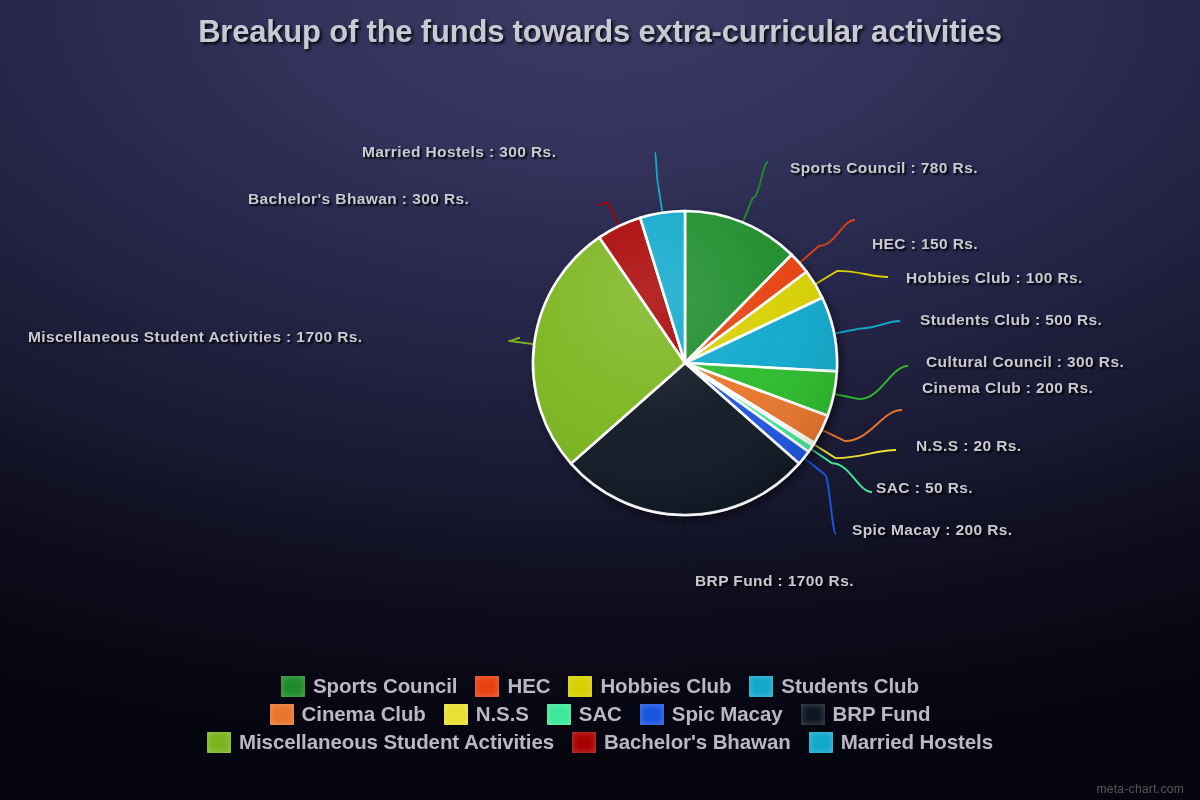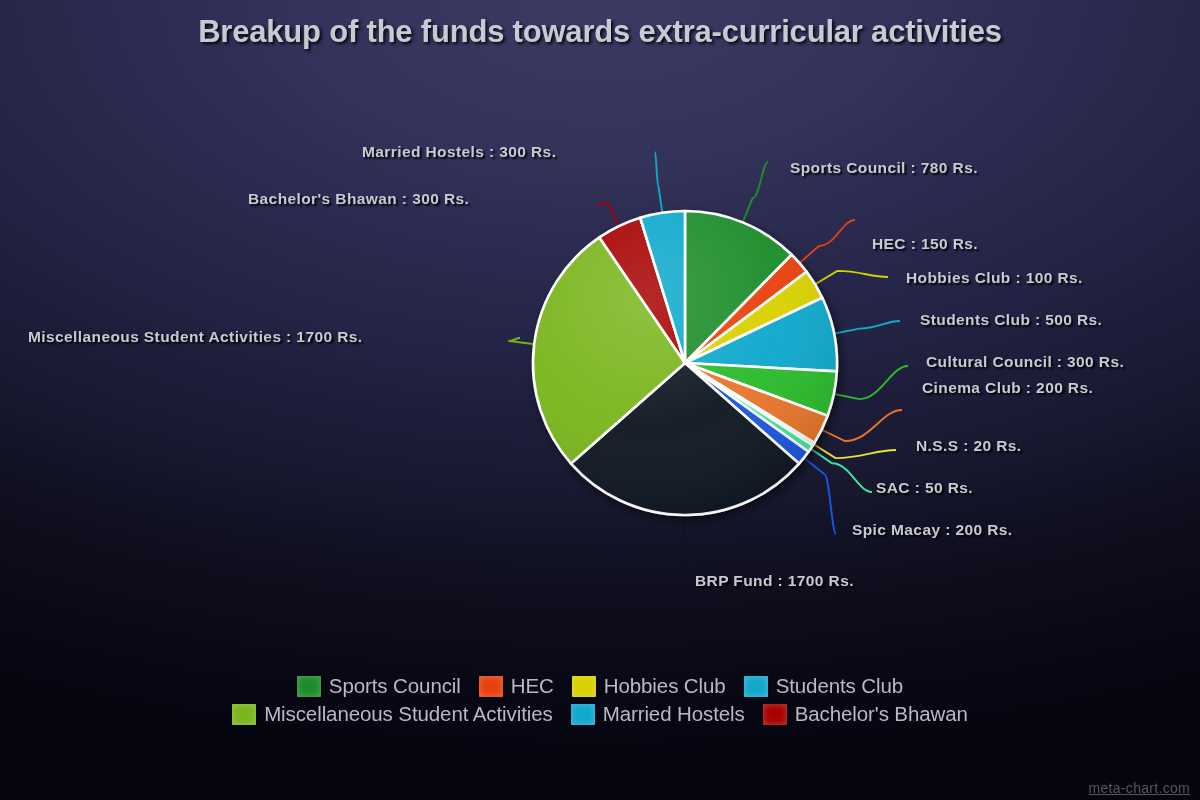--- a/index.html
+++ b/index.html
@@ -46,20 +46,21 @@
     white-space: nowrap;
     text-shadow: 2px 2px 2px rgba(0,0,0,0.9);
     letter-spacing: 0.4px;
   }
   
   #legend {
     position: absolute;
     left: 0;
     top: 672px;
     width: 1200px;
+    font-weight: bold;
   }
   .legend-row {
     display: flex;
     justify-content: center;
     align-items: center;
     height: 28px;
   }
   .legend-item {
     display: flex;
     align-items: center;
@@ -75,26 +76,25 @@
   }
   .legend-label {
     font-size: 20.5px;
     color: #b9b9c4;
     letter-spacing: -0.1px;
     white-space: nowrap;
   }
   
   #watermark {
     position: absolute;
-    right: 10px;
+    right: 16px;
     bottom: 4px;
-    font-size: 14px;
+    font-size: 12px;
     color: #56565e;
     letter-spacing: 0.3px;
-    text-decoration: underline;
   }
 </style>
 </head>
 <body>
 
 <div id="stage">
 
   <div id="chart-title">Breakup of the funds towards extra-curricular activities</div>
 
   <svg id="plot" width="1200" height="800">
@@ -172,28 +172,50 @@
           <span class="legend-swatch" style="background: rgb(216, 208, 0);"></span>
           <span class="legend-label">Hobbies Club</span>
         </div>
         <div class="legend-item">
           <span class="legend-swatch" style="background: rgb(17, 168, 204);"></span>
           <span class="legend-label">Students Club</span>
         </div>
       </div>
       <div class="legend-row">
         <div class="legend-item">
+          <span class="legend-swatch" style="background: rgb(232, 117, 42);"></span>
+          <span class="legend-label">Cinema Club</span>
+        </div>
+        <div class="legend-item">
+          <span class="legend-swatch" style="background: rgb(232, 224, 51);"></span>
+          <span class="legend-label">N.S.S</span>
+        </div>
+        <div class="legend-item">
+          <span class="legend-swatch" style="background: rgb(60, 232, 154);"></span>
+          <span class="legend-label">SAC</span>
+        </div>
+        <div class="legend-item">
+          <span class="legend-swatch" style="background: rgb(26, 85, 224);"></span>
+          <span class="legend-label">Spic Macay</span>
+        </div>
+        <div class="legend-item">
+          <span class="legend-swatch" style="background: rgb(13, 21, 34);"></span>
+          <span class="legend-label">BRP Fund</span>
+        </div>
+      </div>
+      <div class="legend-row">
+        <div class="legend-item">
           <span class="legend-swatch" style="background: rgb(122, 181, 29);"></span>
           <span class="legend-label">Miscellaneous Student Activities</span>
         </div>
         <div class="legend-item">
+          <span class="legend-swatch" style="background: rgb(168, 0, 0);"></span>
+          <span class="legend-label">Bachelor's Bhawan</span>
+        </div>
+        <div class="legend-item">
           <span class="legend-swatch" style="background: rgb(17, 168, 204);"></span>
           <span class="legend-label">Married Hostels</span>
         </div>
-        <div class="legend-item">
-          <span class="legend-swatch" style="background: rgb(168, 0, 0);"></span>
-          <span class="legend-label">Bachelor's Bhawan</span>
-        </div>
       </div>
     </div>
 
   <div id="watermark">meta-chart.com</div>
 </div>
 
 </body></html>

